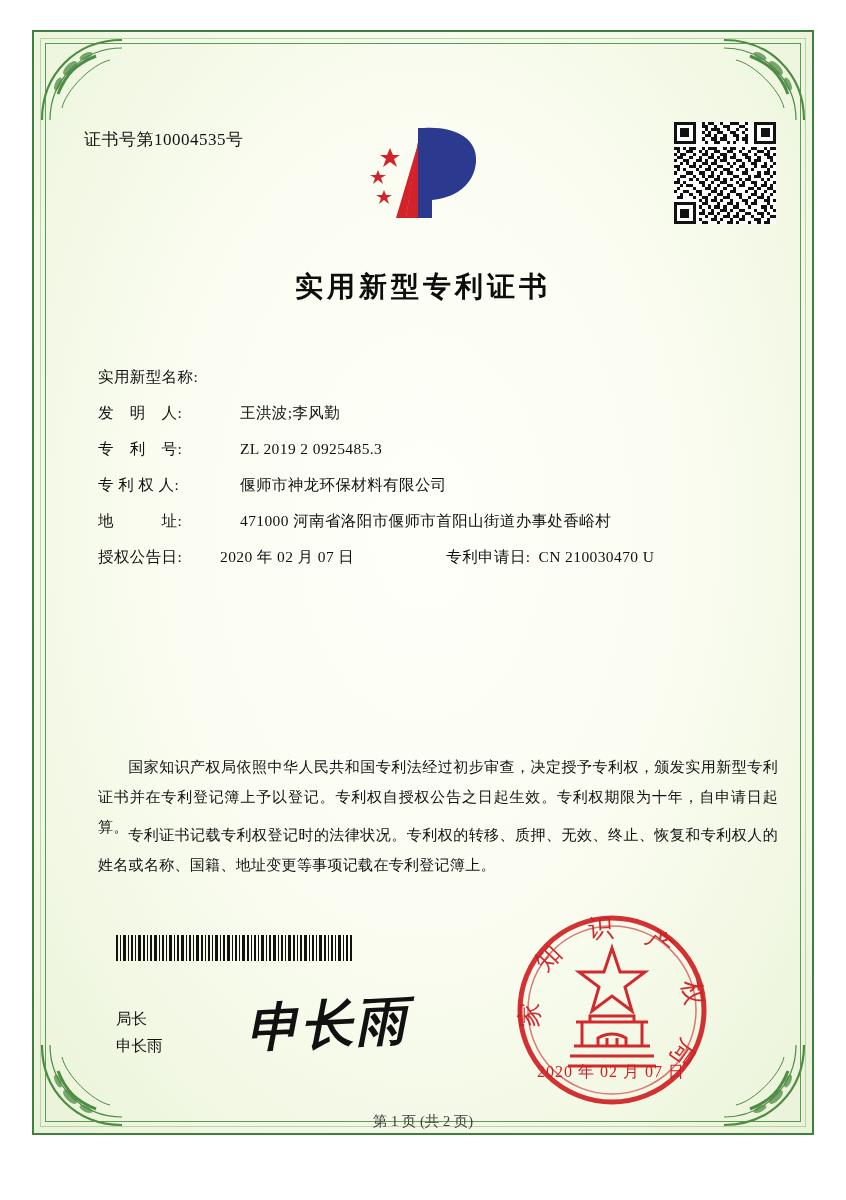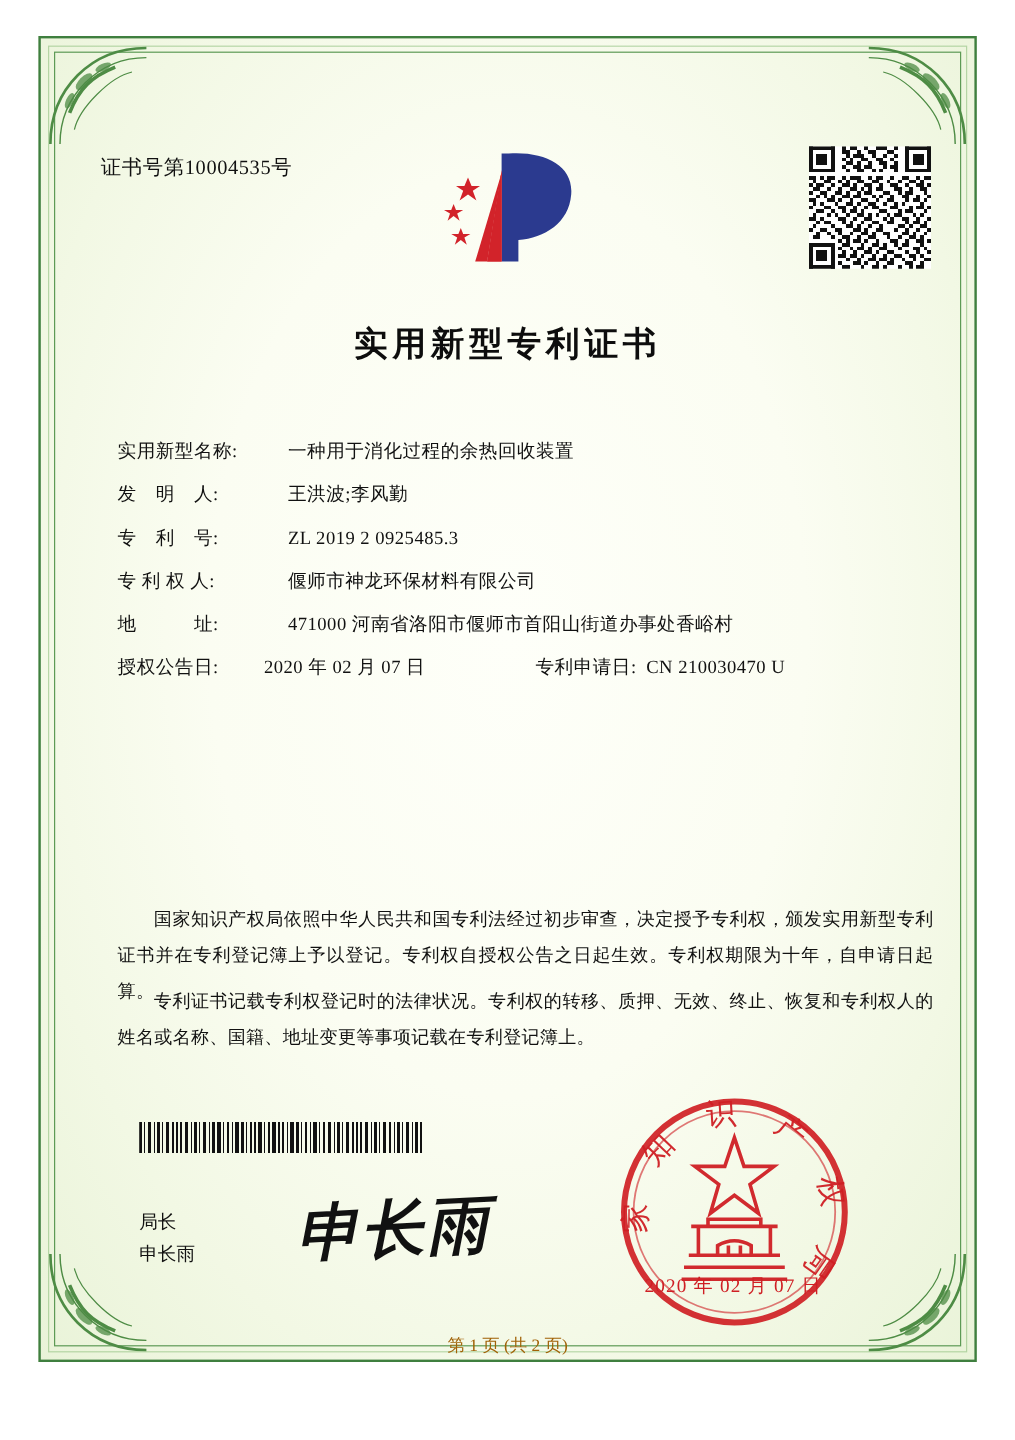--- a/index.html
+++ b/index.html
@@ -196,21 +196,21 @@
     font-family: "Liberation Serif", "DejaVu Serif", serif;
   }
 
   
   .page-no {
     position: absolute;
     left: 0; right: 0;
     top: 1112px;
     text-align: center;
     font-size: 14.5px;
-    color: #a16207;
+    color: #404040;
   }
   .footnote {
     position: absolute;
     left: 0; right: 0;
     top: 1160px;
     text-align: center;
     font-size: 14.5px;
     color: #111;
     letter-spacing: .5px;
   }
@@ -580,21 +580,20 @@
         <rect x="29" y="32" width="2" height="1"></rect>
       </g>
     </svg>
 
     <div class="title">实用新型专利证书</div>
 
     <div class="fields">
 
       <div class="row">
         <span class="lbl w-name">实用新型名称:</span>
-        <span class="val">一种用于消化过程的余热回收装置</span>
       </div>
 
       <div class="row">
         <span class="lbl w-name">发　明　人:</span>
         <span class="val">王洪波;李风勤</span>
       </div>
 
       <div class="row">
         <span class="lbl w-name">专　利　号:</span>
         <span class="val">ZL 2019 2 0925485.3</span>

